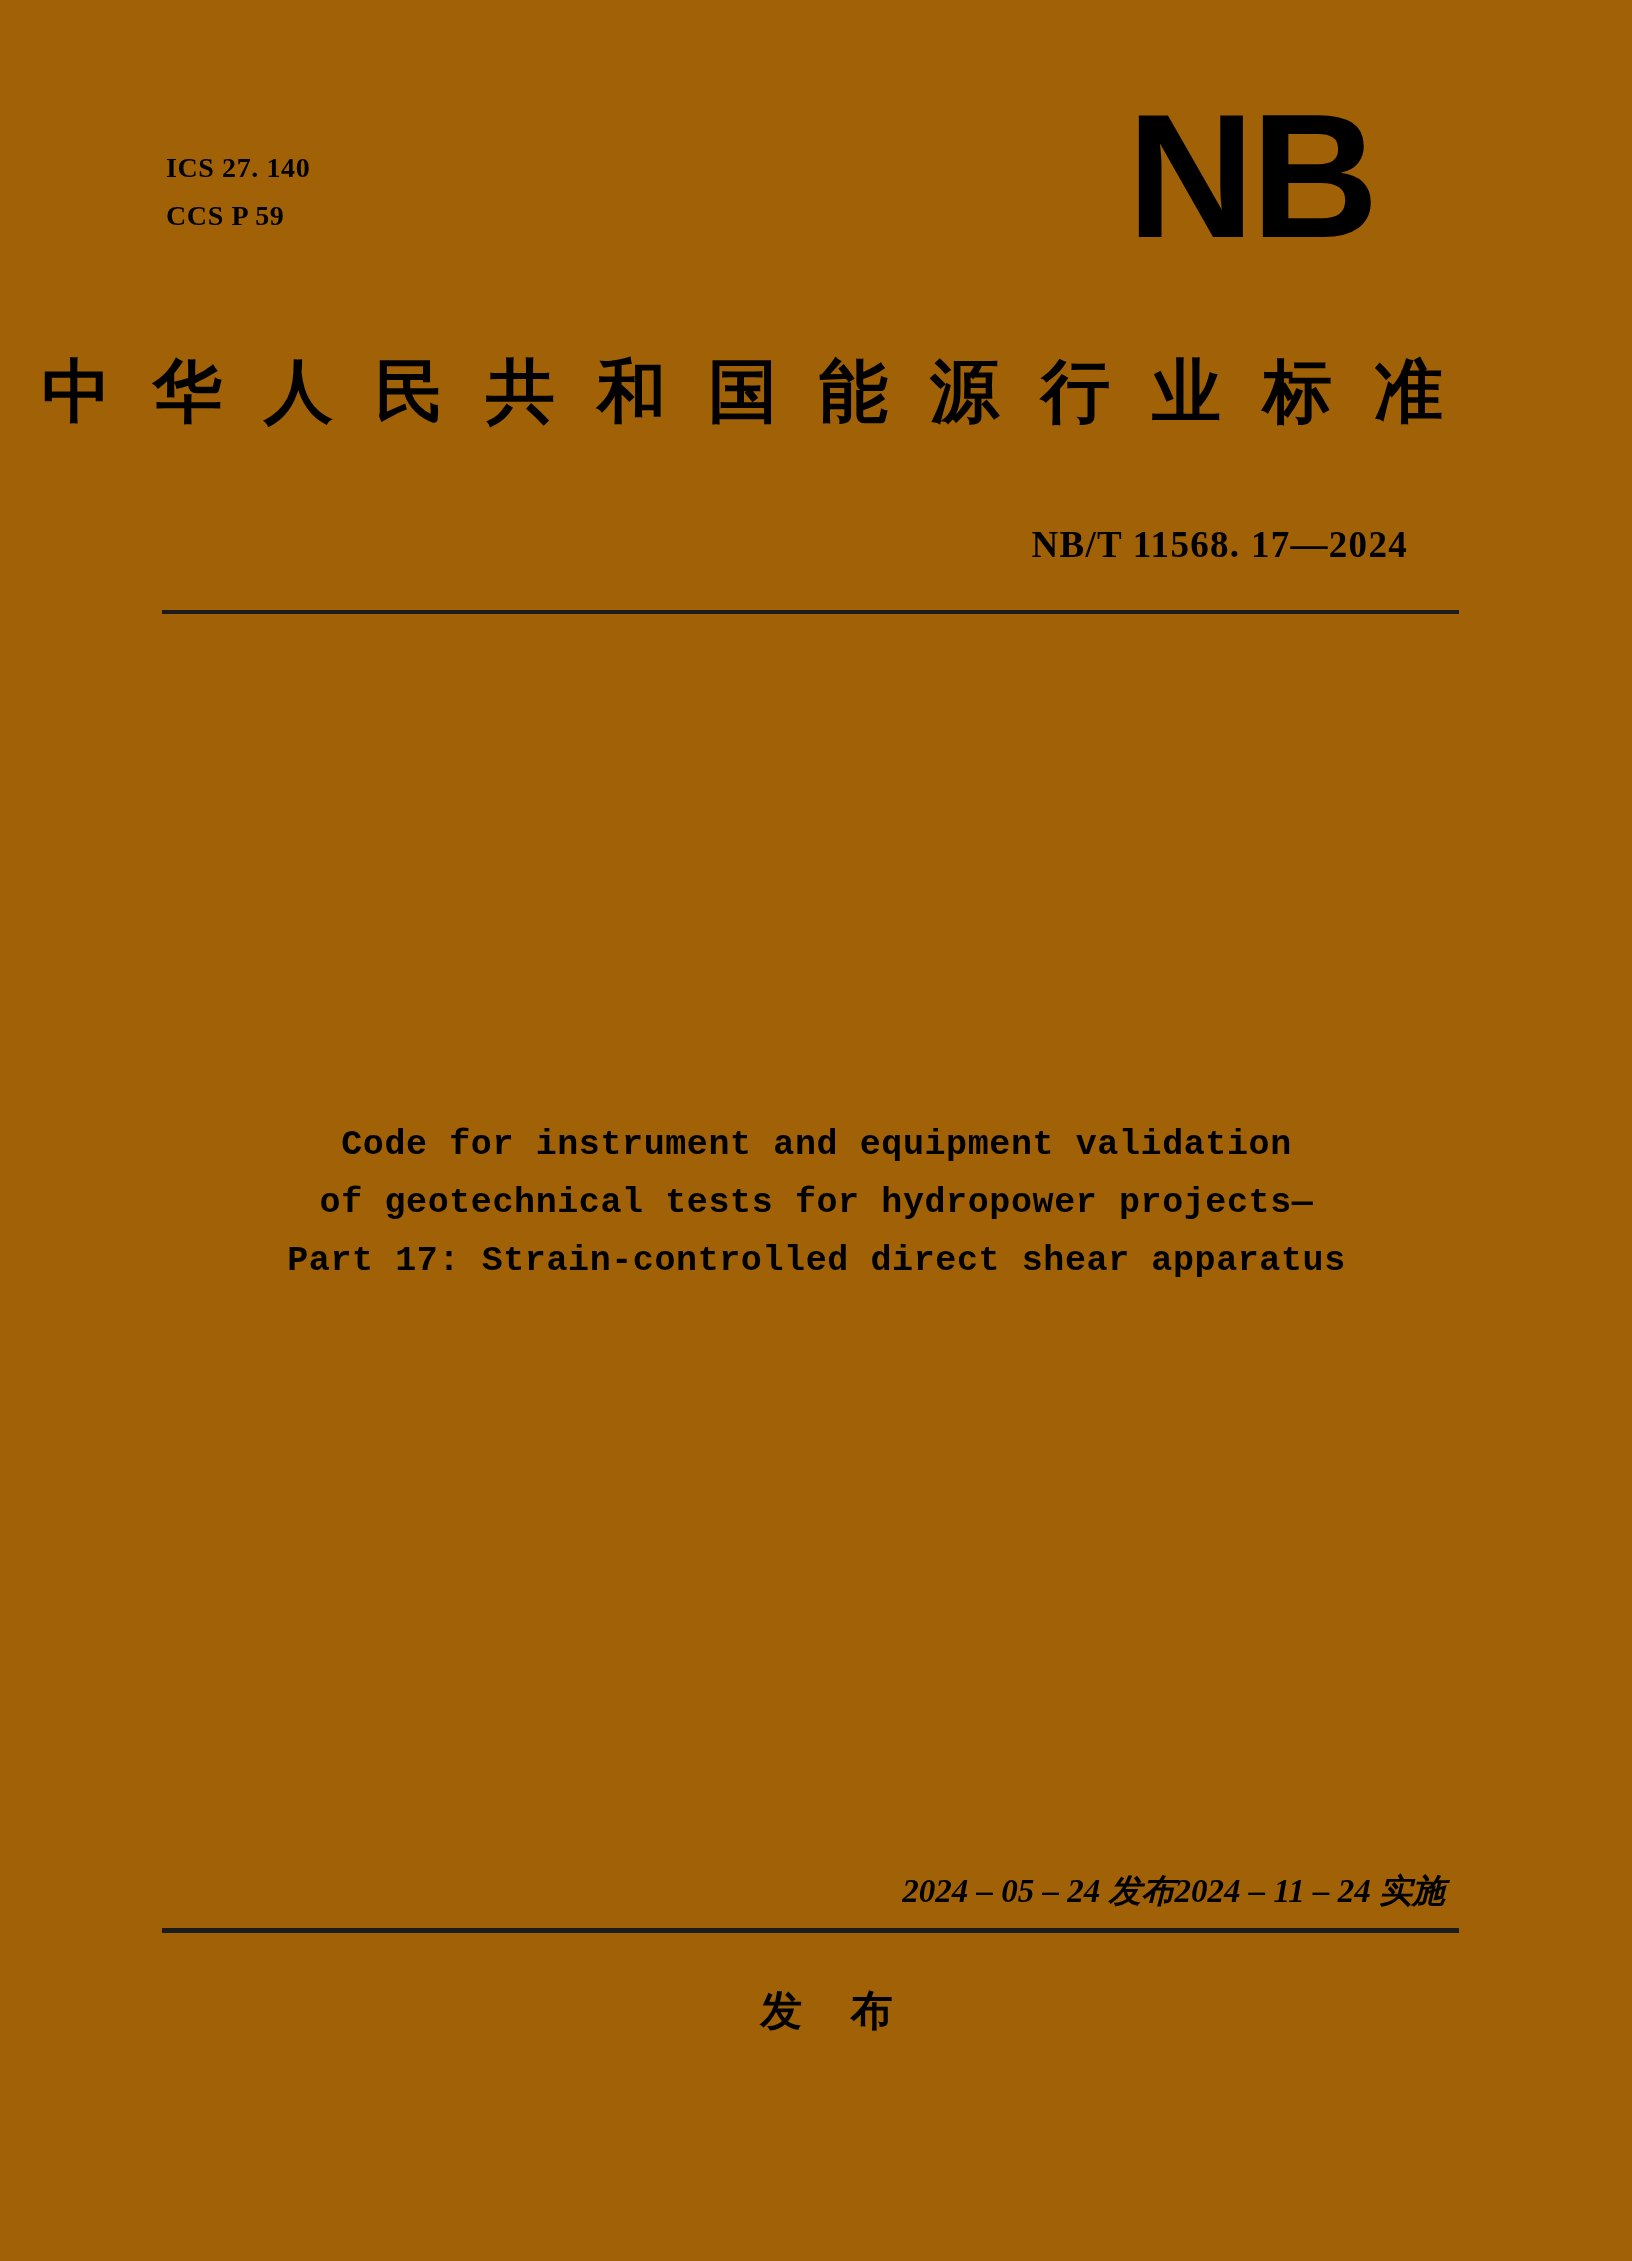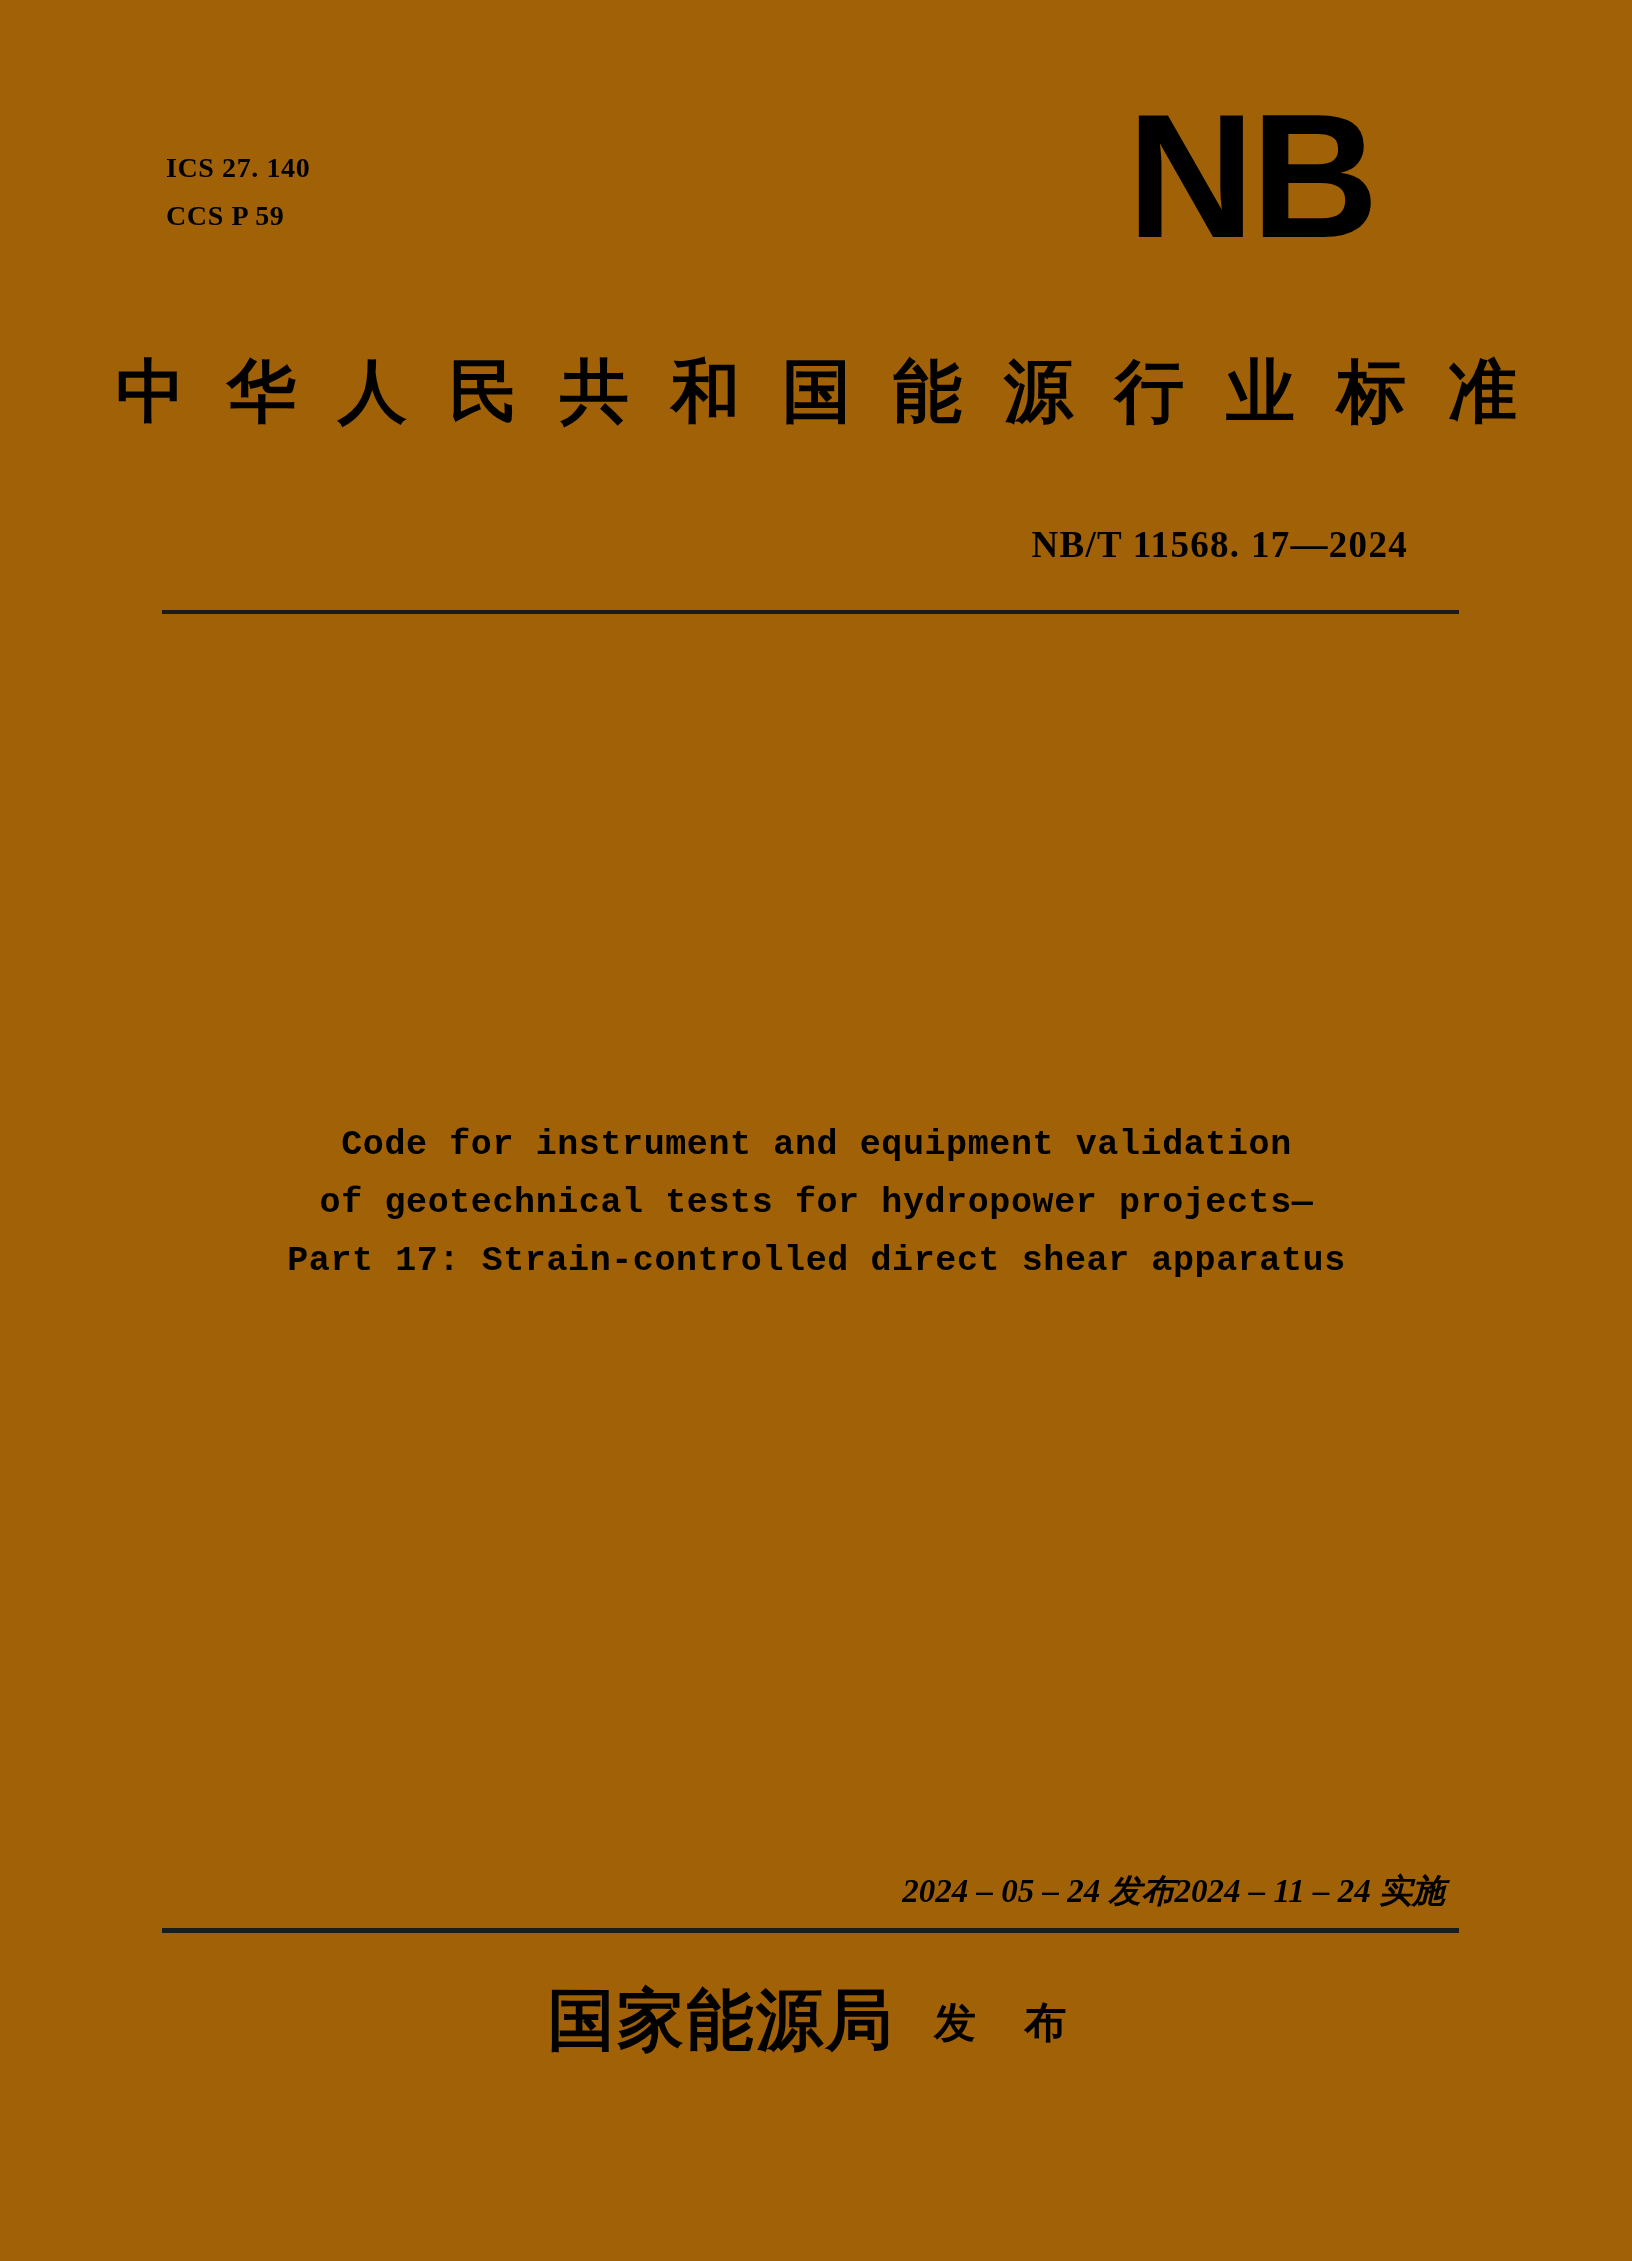--- a/index.html
+++ b/index.html
@@ -21,21 +21,20 @@
 
   .nb-logo{
     position:absolute;top:88px;right:258px;
     font-family:"Liberation Sans","DejaVu Sans",sans-serif;
     font-weight:bold;font-size:177px;line-height:1;
     letter-spacing:-3.8px;
   }
 
   .category-title{
     position:absolute;top:349px;left:0;width:100%;
-    text-align:center;
     font-family:"Liberation Serif","DejaVu Serif",serif;
     font-weight:bold;font-size:69px;line-height:1.25;
     letter-spacing:42px;
     padding-left:42px;box-sizing:border-box;
     white-space:nowrap;
   }
 
   .std-number{
     position:absolute;top:526px;right:225px;
     font-family:"Liberation Serif","DejaVu Serif",serif;
@@ -116,18 +115,17 @@
   </div>
 
   <div class="dates-row">
     <span>2024 – 05 – 24 发布</span>
     <span>2024 – 11 – 24 实施</span>
   </div>
 
   <div class="rule rule-bottom"></div>
 
   <div class="publisher-row">
-    <span class="publisher-name">国家能源局</span>
     <span class="publish-label">发 布</span>
   </div>
 
 </div>
 
 
 </body></html>

